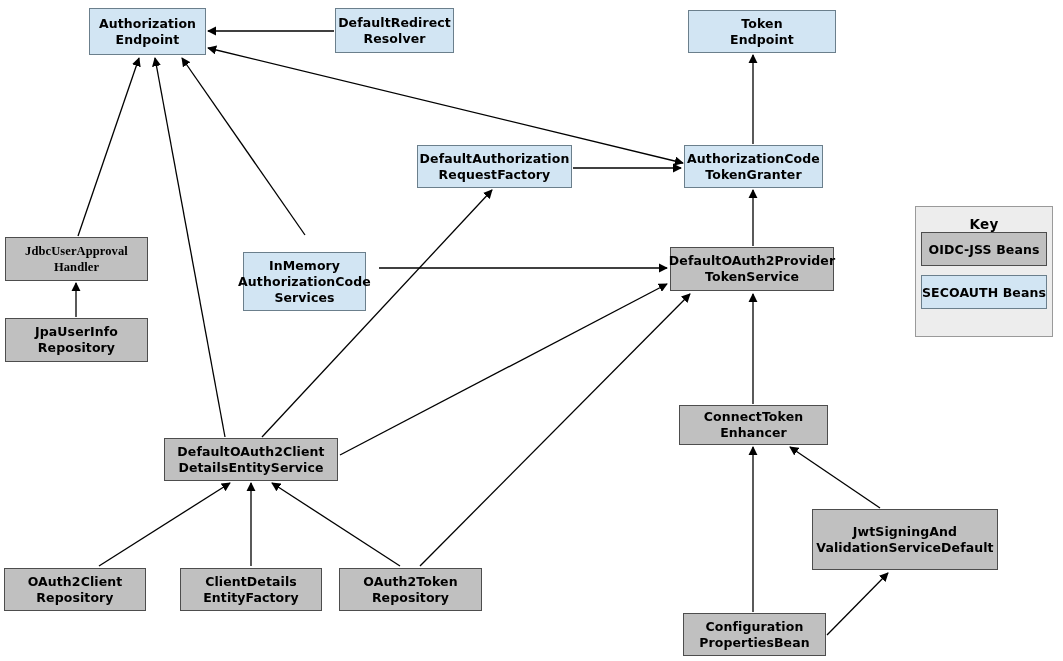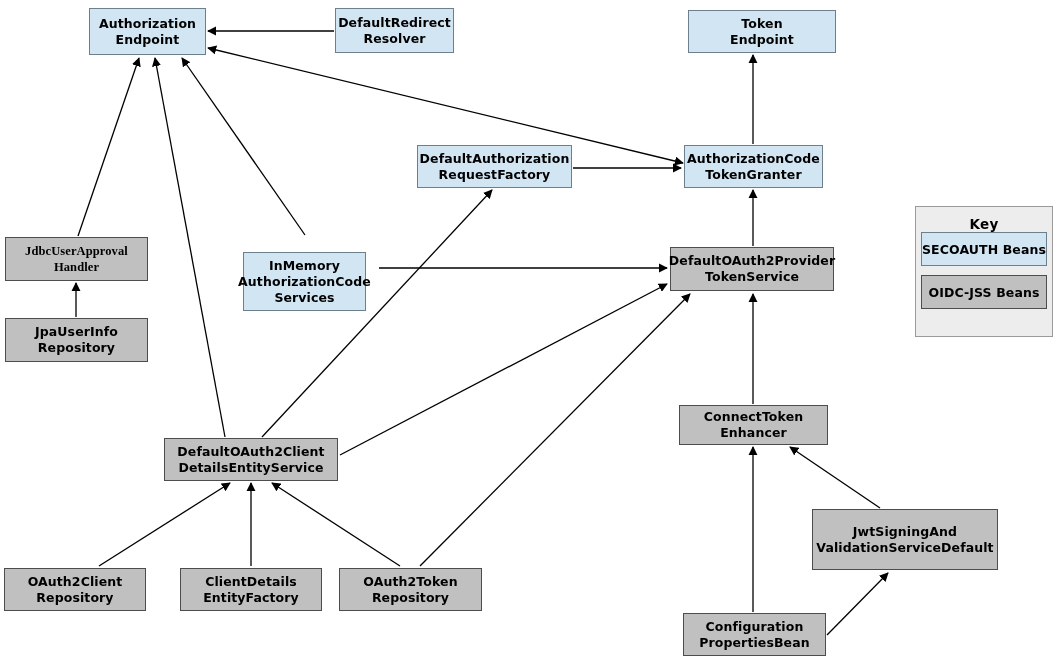--- a/index.html
+++ b/index.html
@@ -157,21 +157,21 @@
       <div class="node oidc" style="left: 180px; top: 568px; width: 142px; height: 43px;"><span>ClientDetails
 EntityFactory</span></div>
       <div class="node oidc" style="left: 339px; top: 568px; width: 143px; height: 43px;"><span>OAuth2Token
 Repository</span></div>
       <div class="node oidc" style="left: 683px; top: 613px; width: 143px; height: 43px;"><span>Configuration
 PropertiesBean</span></div>
     </div>
 
   <div id="key-box" style="left: 915px; top: 206px; width: 138px; height: 131px;">
     <div id="key-title">Key</div>
+    <div class="key-item oidc">
+      <span>OIDC-JSS Beans</span>
+    </div>
     <div class="key-item sec">
       <span>SECOAUTH Beans</span>
-    </div>
-    <div class="key-item oidc">
-      <span>OIDC-JSS Beans</span>
     </div>
   </div>
 
 </div>
 
 </body></html>

